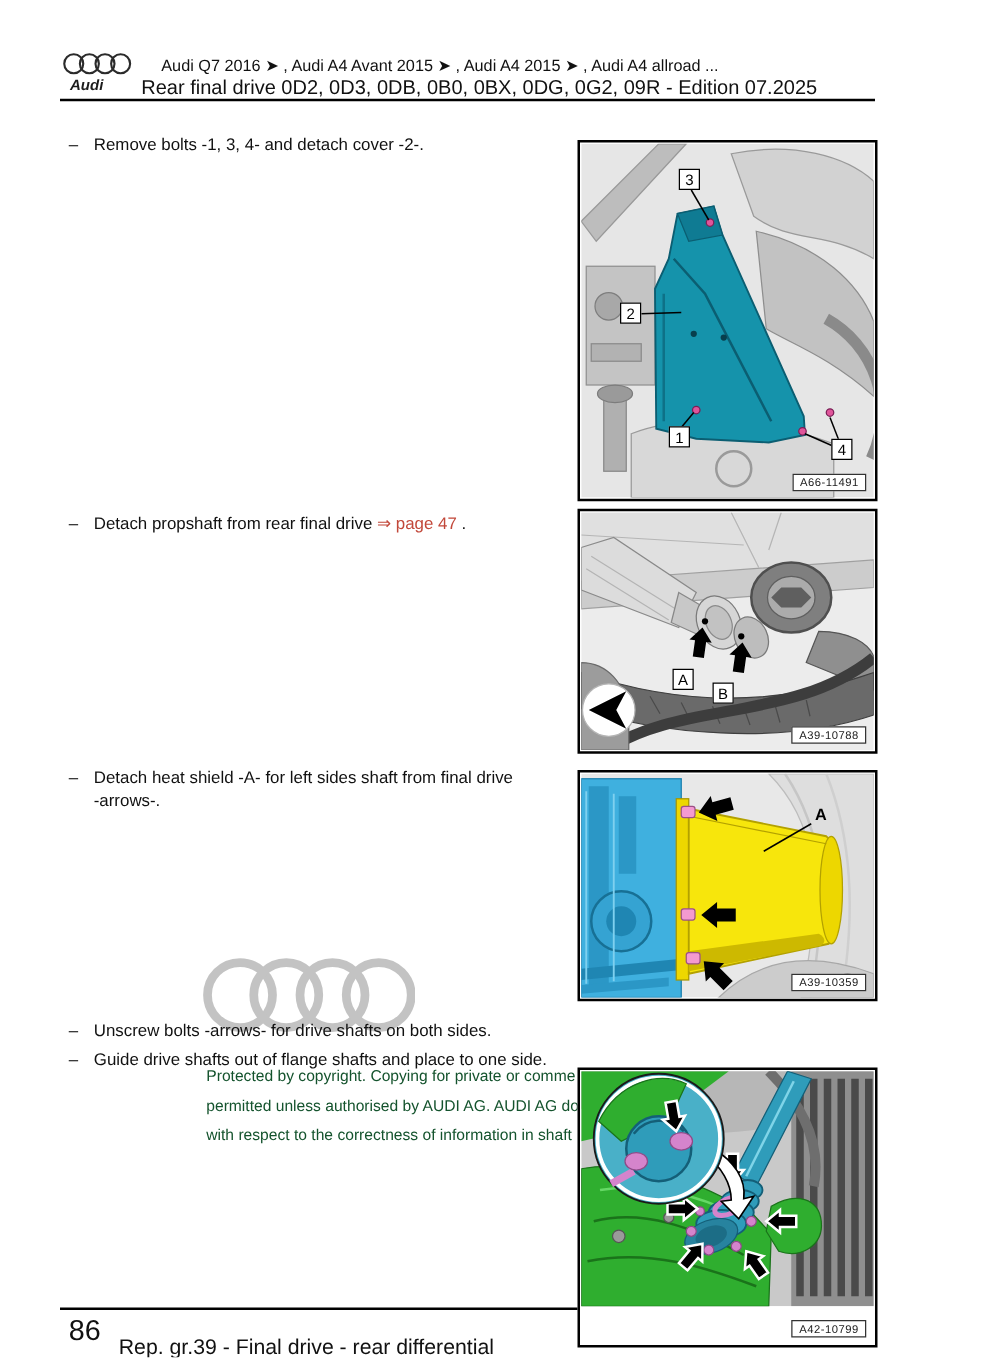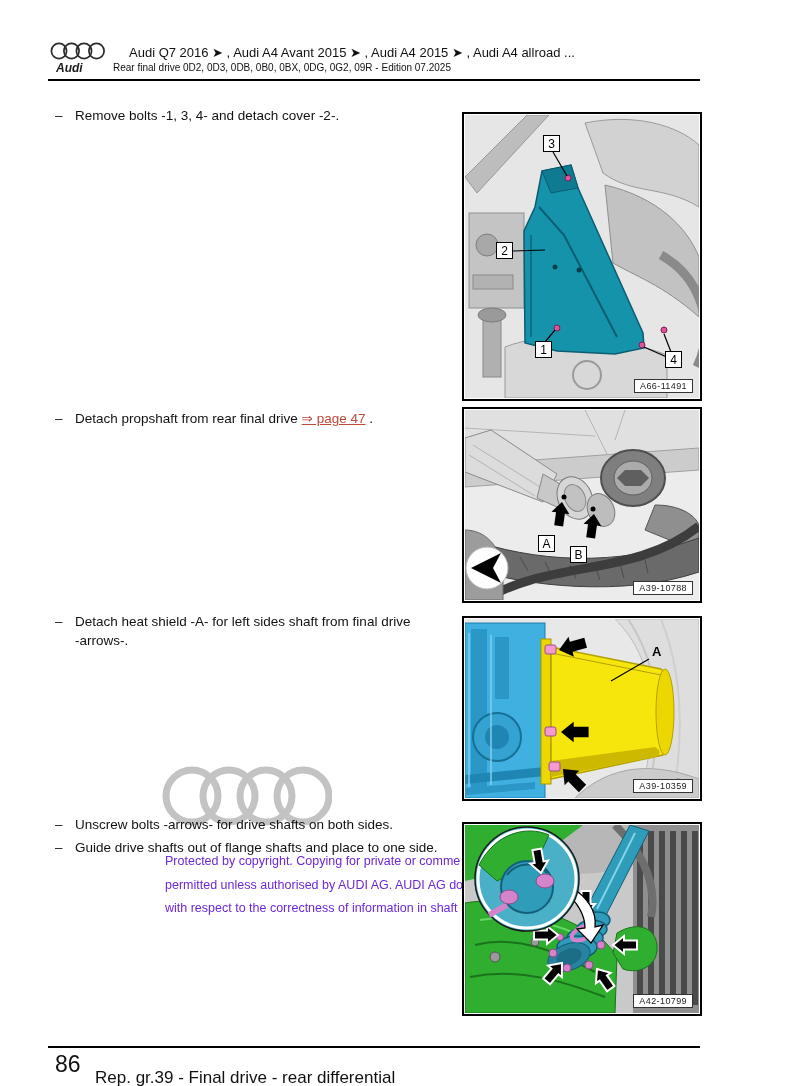--- a/index.html
+++ b/index.html
@@ -4,30 +4,30 @@
 <style>
   * { margin:0; padding:0; box-sizing:border-box; }
   html,body { background:#fff; }
   .page {
     position:relative; width:794px; height:1086px; background:#ffffff;
     font-family:"Liberation Sans", sans-serif; color:#111; overflow:hidden;
   }
   
   .logo { position:absolute; left:50px; top:41px; width:58px; height:36px; }
   .hdr-line1 { position:absolute; left:113px; top:45px; font-size:13px; white-space:nowrap;margin-left:16px; }
-  .hdr-line2 { position:absolute; left:113px; top:62px; font-size:10px; white-space:nowrap; }
+  .hdr-line2 { position:absolute; left:113px; top:62px; font-size:16px; white-space:nowrap; }
   .hdr-rule  { position:absolute; left:48px; top:79px; width:652px; height:0; border-top:2px solid #000; }
   
   .step { position:absolute; left:55px; width:400px; display:flex; font-size:13.5px; line-height:19px; z-index:2; }
   .step .dash { width:20px; flex:0 0 20px; }
   .step .txt  { flex:1; }
-  .page-link { color:#c2483a; text-decoration:underline; cursor:pointer; }
+  .page-link { color:#c2483a; cursor:pointer; }
   
   .wm-rings { position:absolute; left:160px; top:761px; z-index:0; opacity:.8; }
-  .cpy { position:absolute; left:165px; color:#6d28d9; font-size:12.5px; white-space:nowrap; z-index:1; }
+  .cpy { position:absolute; left:165px; color:#14532d; font-size:12.5px; white-space:nowrap; z-index:1; }
   
   .fig { position:absolute; left:462px; width:240px; border:2px solid #000; padding:1px; background:#fff; z-index:3; }
   .fig svg { display:block; }
   .fig-label {
     position:absolute; right:7px; bottom:6px; background:#fff; border:1px solid #333;
     font-size:9px; line-height:12px; padding:0 5px; letter-spacing:.4px; color:#222;text-align:center;
   }
   .callout {
     position:absolute; width:17px; height:17px; background:#fff; border:1.5px solid #000;
     display:flex; align-items:center; justify-content:center; font-size:12px; color:#000; z-index:5;
@@ -217,21 +217,21 @@
       <use href="#arr" transform="translate(94,31) rotate(-105) scale(1.15)" fill="#000"></use>
       <use href="#arr" transform="translate(96,113) rotate(-90) scale(1.15)" fill="#000"></use>
       <use href="#arr" transform="translate(98,150) rotate(-45) scale(1.15)" fill="#000"></use>
 
       <path d="M184,40 L146,62" stroke="#000" stroke-width="1.2"></path>
     </svg>
     <div class="plain-letter" style="left:188px; top:26px">A</div>
     <div class="fig-label">A39-10359</div>
   </div>
 
-  <div class="fig" style="top:822px; height:194px">
+  <div class="fig" style="top:854px; height:224px">
     <svg width="234" height="188" viewBox="0 0 234 188">
       <rect width="234" height="188" fill="#c9c9c9"></rect>
       <rect x="168" width="66" height="188" fill="#8f8f8f"></rect>
       <g fill="#4a4a4a">
         <rect x="172" y="6" width="6" height="174"></rect>
           <rect x="183" y="6" width="6" height="174"></rect>
         <rect x="194" y="6" width="6" height="174"></rect>
           <rect x="205" y="6" width="6" height="174"></rect>
         <rect x="216" y="6" width="6" height="174"></rect>
           <rect x="227" y="6" width="6" height="174"></rect>

